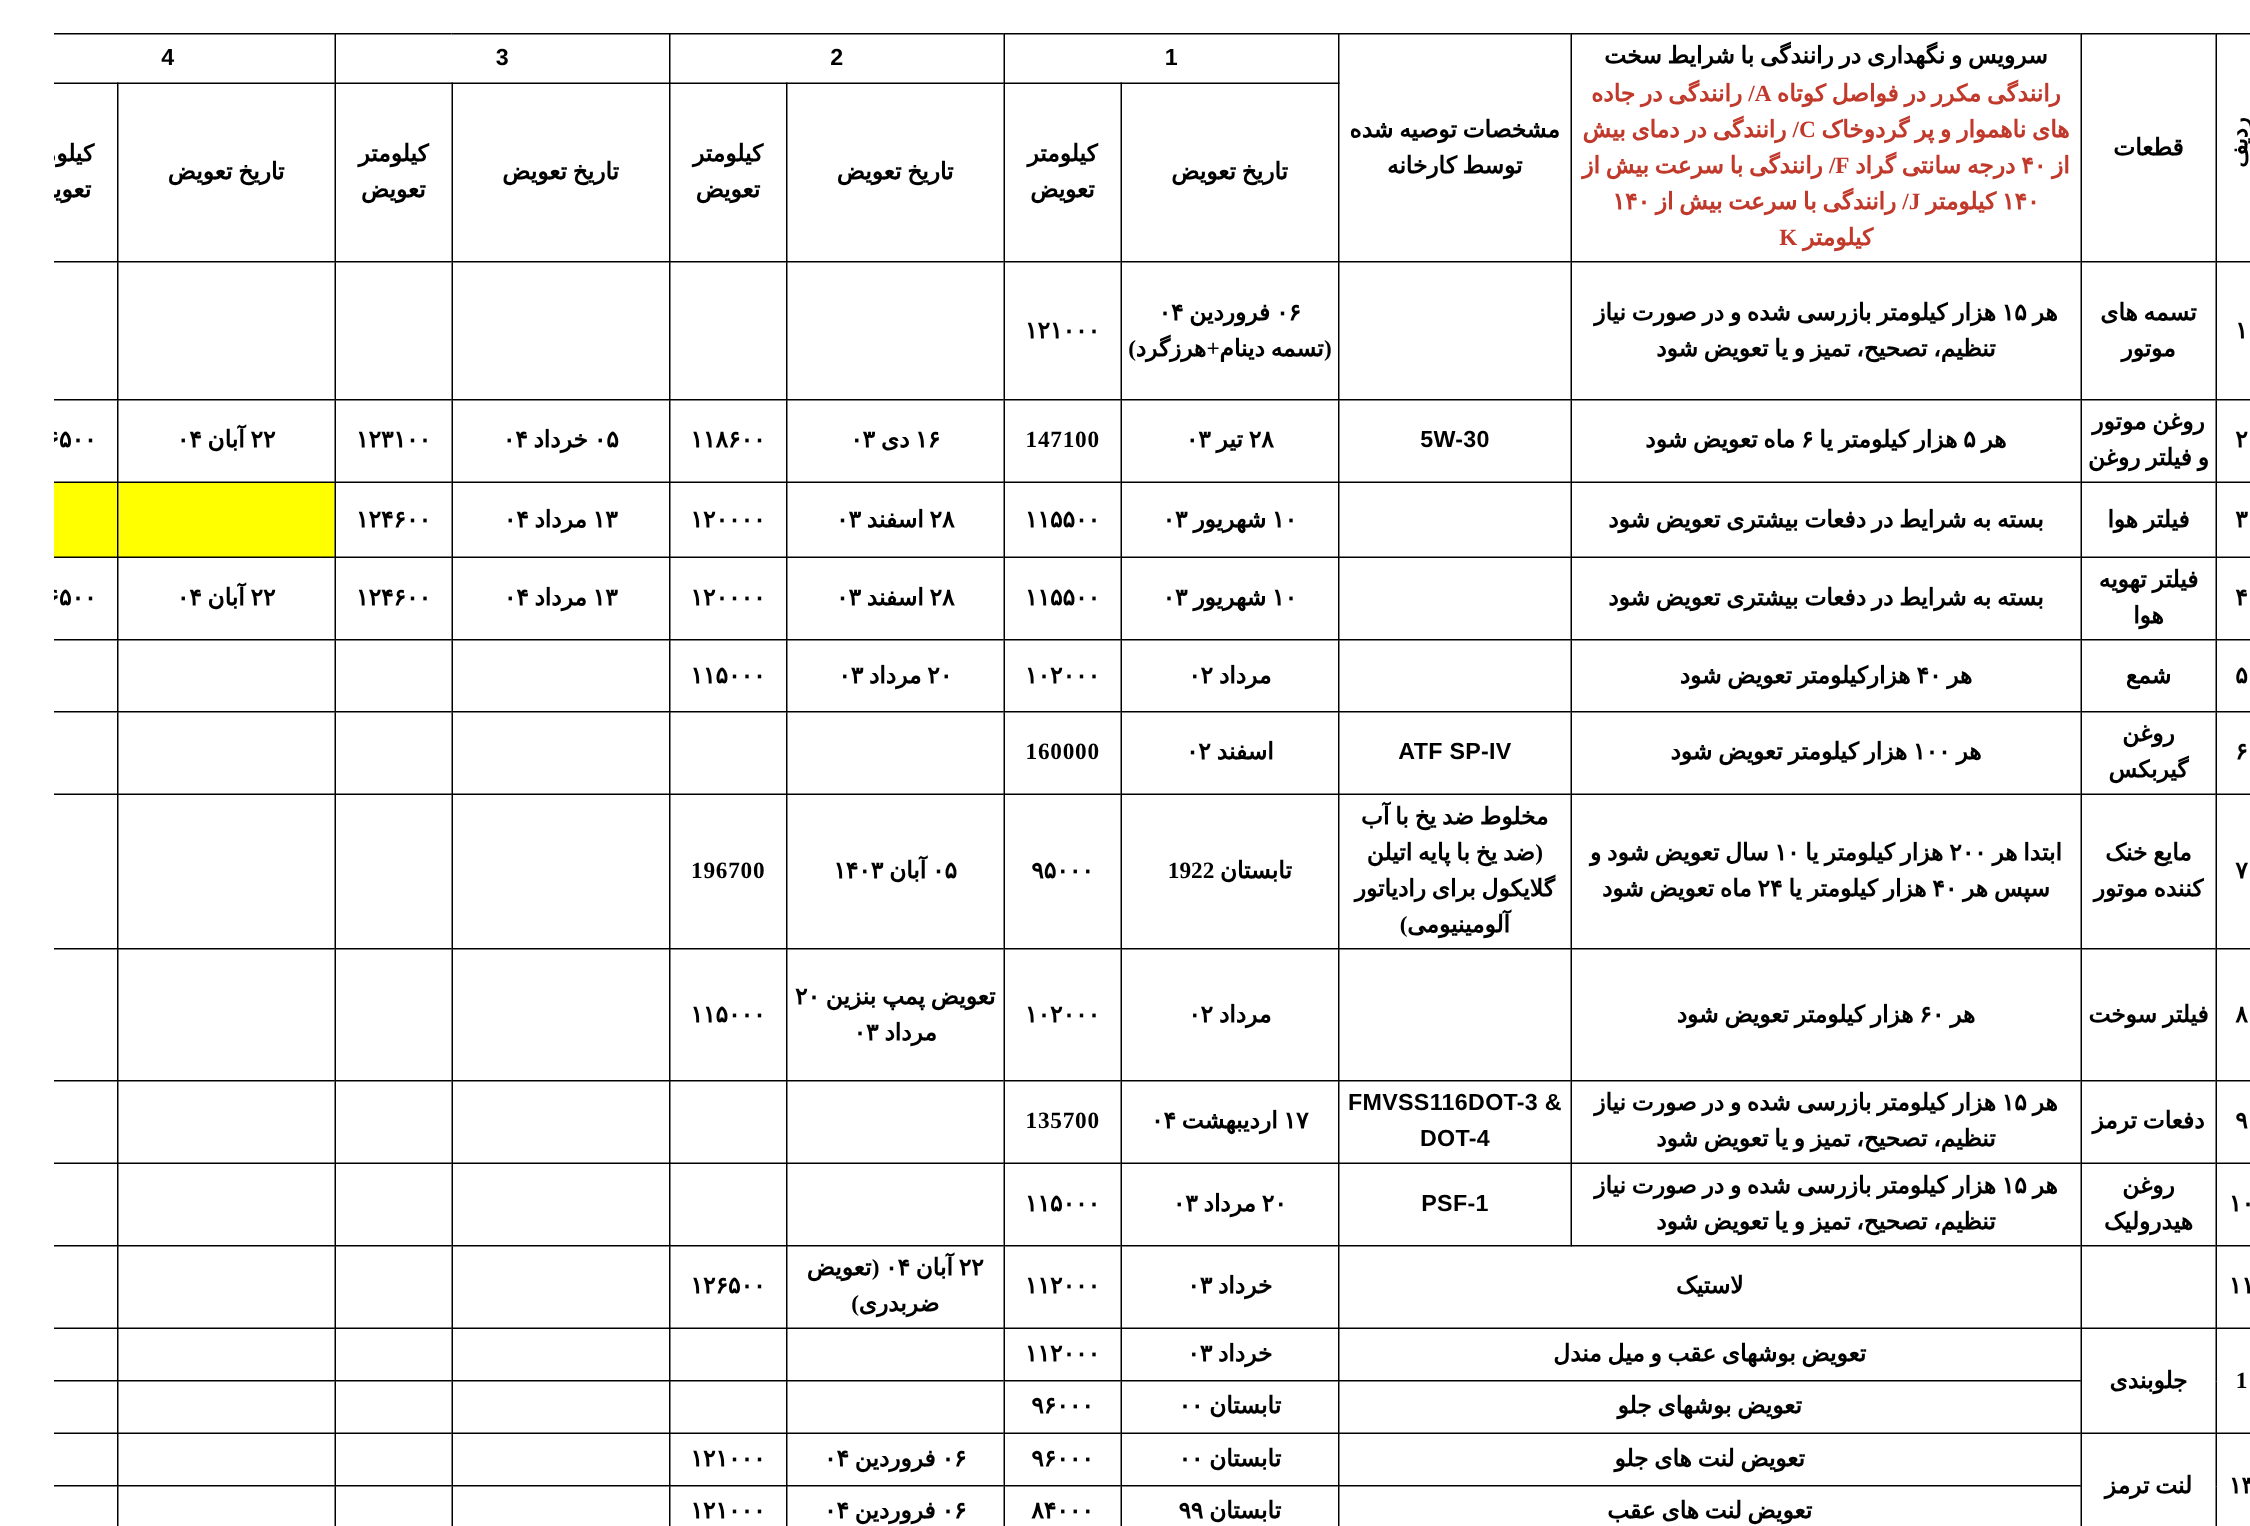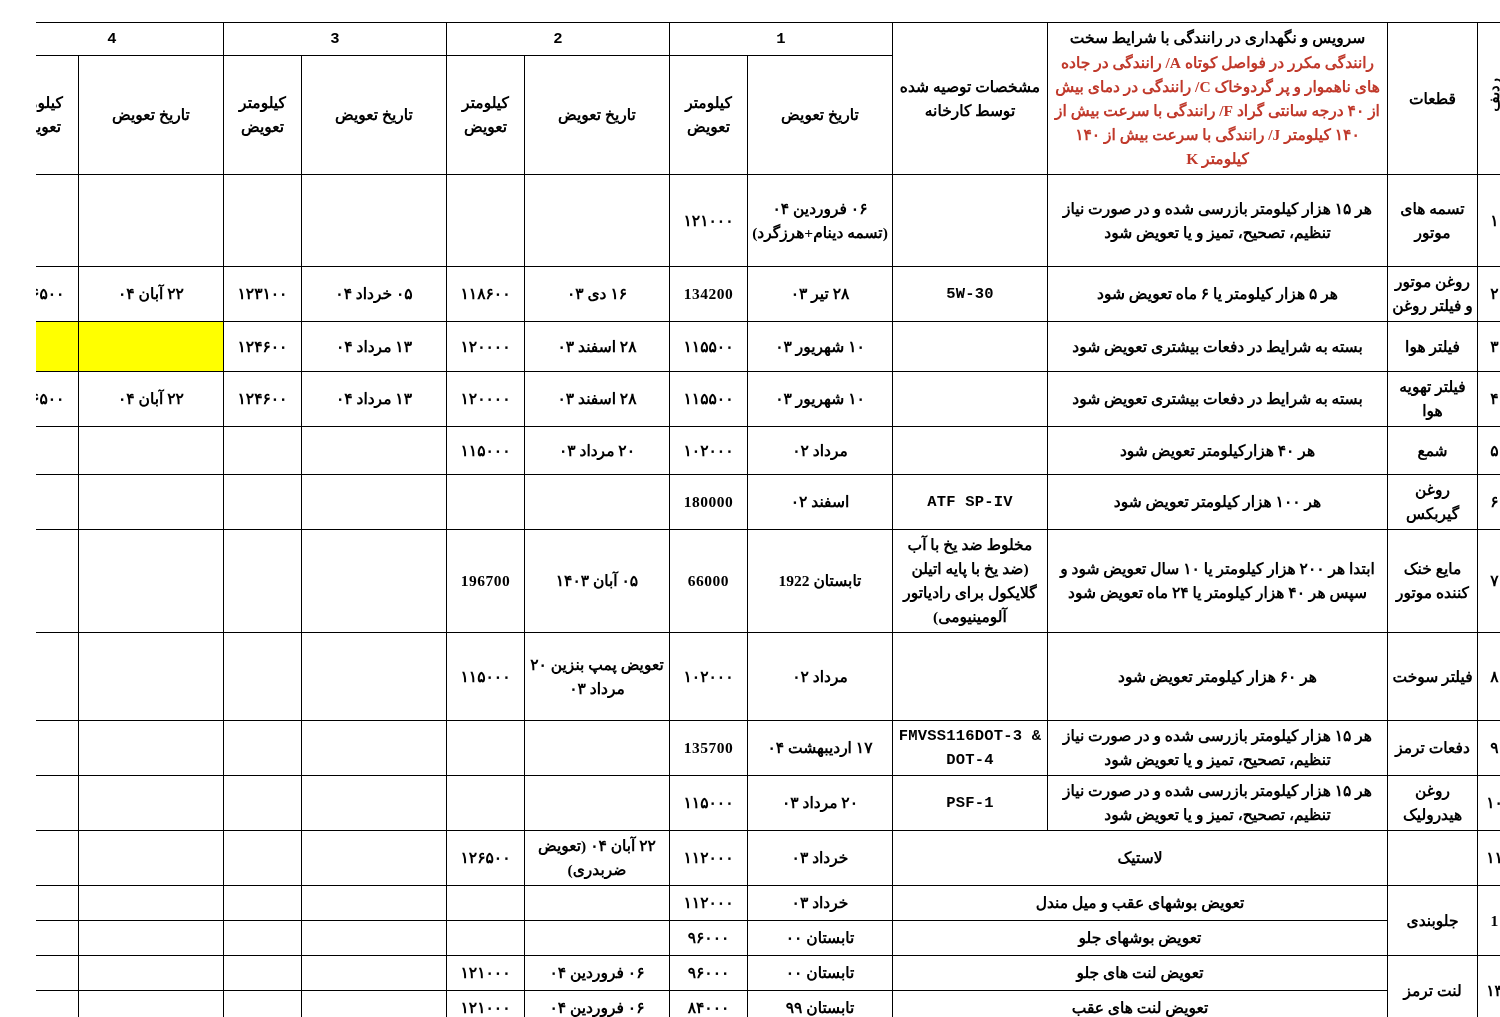--- a/index.html
+++ b/index.html
@@ -56,21 +56,21 @@
   .hdr-note{
     text-align:center;
     font-size:14.6px;
     line-height:1.62;
     padding:6px 8px;
   }
   .hdr-note .t1{color:#000;display:block;margin-bottom:1px;}
   .hdr-note .t2{color:#c0392b;display:block;}
   .num{font-size:16px;letter-spacing:.4px;}
   .km{font-size:15.5px;letter-spacing:.5px;}
-  .lat{font-family:Liberation Mono, monospace;font-size:15.5px;letter-spacing:.2px;}
+  .lat{font-family:Liberation Sans, sans-serif;font-size:15.5px;letter-spacing:.2px;}
   .small{font-size:13.2px;line-height:1.5;}
   .yellow{background:#ffff00 !important;}
   .desc{font-size:15.4px;line-height:1.65;}
   .r1{height:92px;}
   .r2{height:50px;}
   .r3{height:50px;}
   .r4{height:50px;}
   .r5{height:48px;}
   .r6{height:48px;}
   .r7{height:80px;}
@@ -143,21 +143,21 @@
           <td class="km"></td>
           <td></td>
           <td class="km"></td>
         </tr>
         <tr class="r2">
           <td class="num">۲</td>
           <td>روغن موتور و فیلتر روغن</td>
           <td class="desc">هر ۵ هزار کیلومتر یا ۶ ماه تعویض شود</td>
           <td class="lat">5W-30</td>
           <td>۲۸ تیر ۰۳</td>
-          <td class="km">134200</td>
+          <td class="km">147100</td>
           <td>۱۶ دی ۰۳</td>
           <td class="km">۱۱۸۶۰۰</td>
           <td>۰۵ خرداد ۰۴</td>
           <td class="km">۱۲۳۱۰۰</td>
           <td>۲۲ آبان ۰۴</td>
           <td class="km">۱۲۶۵۰۰</td>
         </tr>
         <tr class="r3">
           <td class="num">۳</td>
           <td>فیلتر هوا</td>
@@ -199,35 +199,35 @@
           <td class="km"></td>
           <td></td>
           <td class="km"></td>
         </tr>
         <tr class="r6">
           <td class="num">۶</td>
           <td>روغن گیربکس</td>
           <td class="desc">هر ۱۰۰ هزار کیلومتر تعویض شود</td>
           <td class="lat">ATF SP-IV</td>
           <td>اسفند ۰۲</td>
-          <td class="km">180000</td>
+          <td class="km">160000</td>
           <td></td>
           <td class="km"></td>
           <td></td>
           <td class="km"></td>
           <td></td>
           <td class="km"></td>
         </tr>
         <tr class="r7">
           <td class="num">۷</td>
           <td>مایع خنک کننده موتور</td>
           <td class="desc">ابتدا هر ۲۰۰ هزار کیلومتر یا ۱۰ سال تعویض شود و سپس هر ۴۰ هزار کیلومتر یا ۲۴ ماه تعویض شود</td>
           <td class="small">مخلوط ضد یخ با آب (ضد یخ با پایه اتیلن گلایکول برای رادیاتور آلومینیومی)</td>
           <td>تابستان 1922</td>
-          <td class="km">66000</td>
+          <td class="km">۹۵۰۰۰</td>
           <td>۰۵ آبان ۱۴۰۳</td>
           <td class="km">196700</td>
           <td></td>
           <td class="km"></td>
           <td></td>
           <td class="km"></td>
         </tr>
         <tr class="r8">
           <td class="num">۸</td>
           <td>فیلتر سوخت</td>

